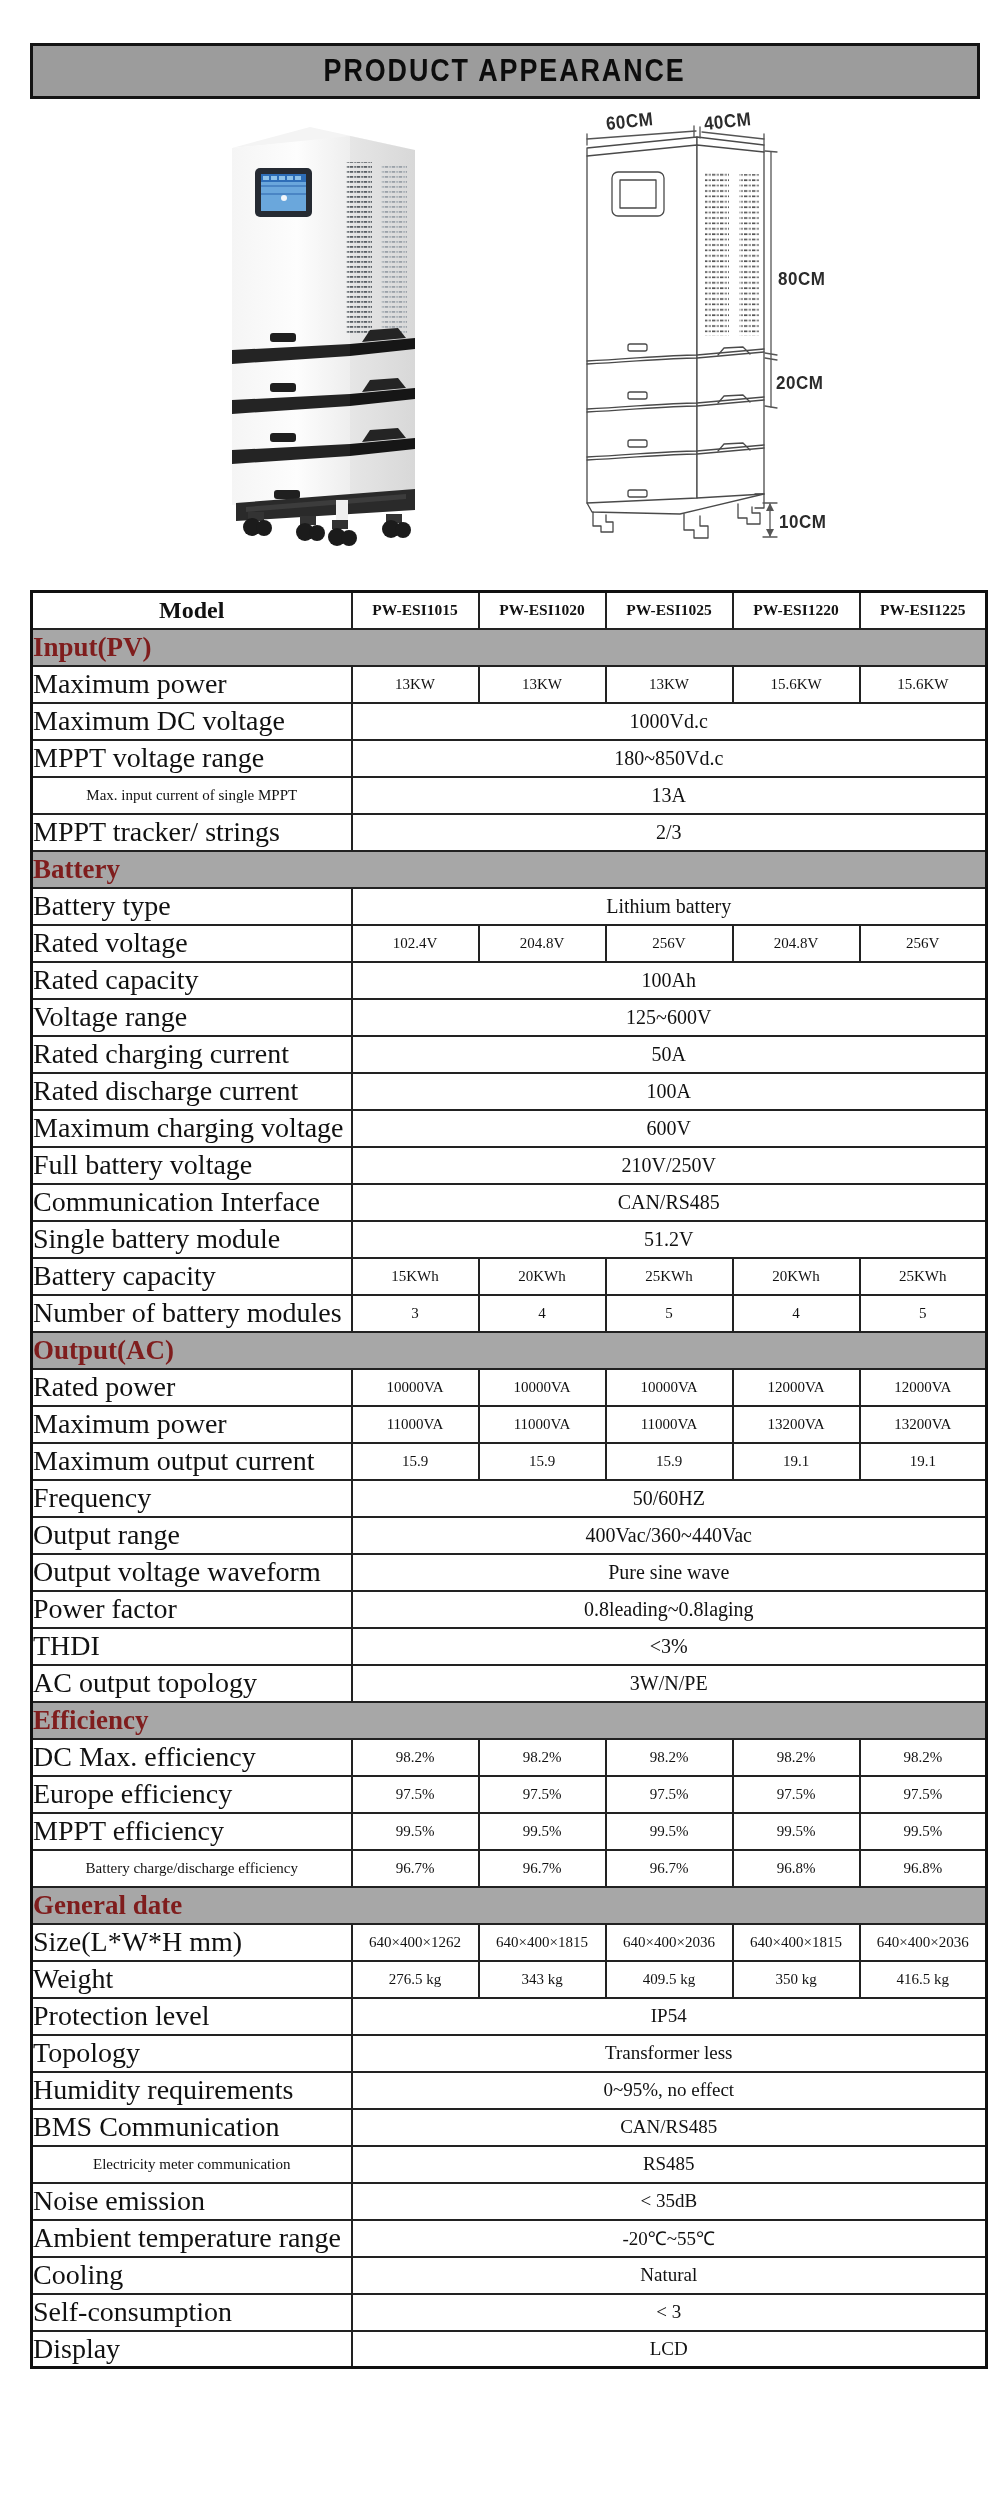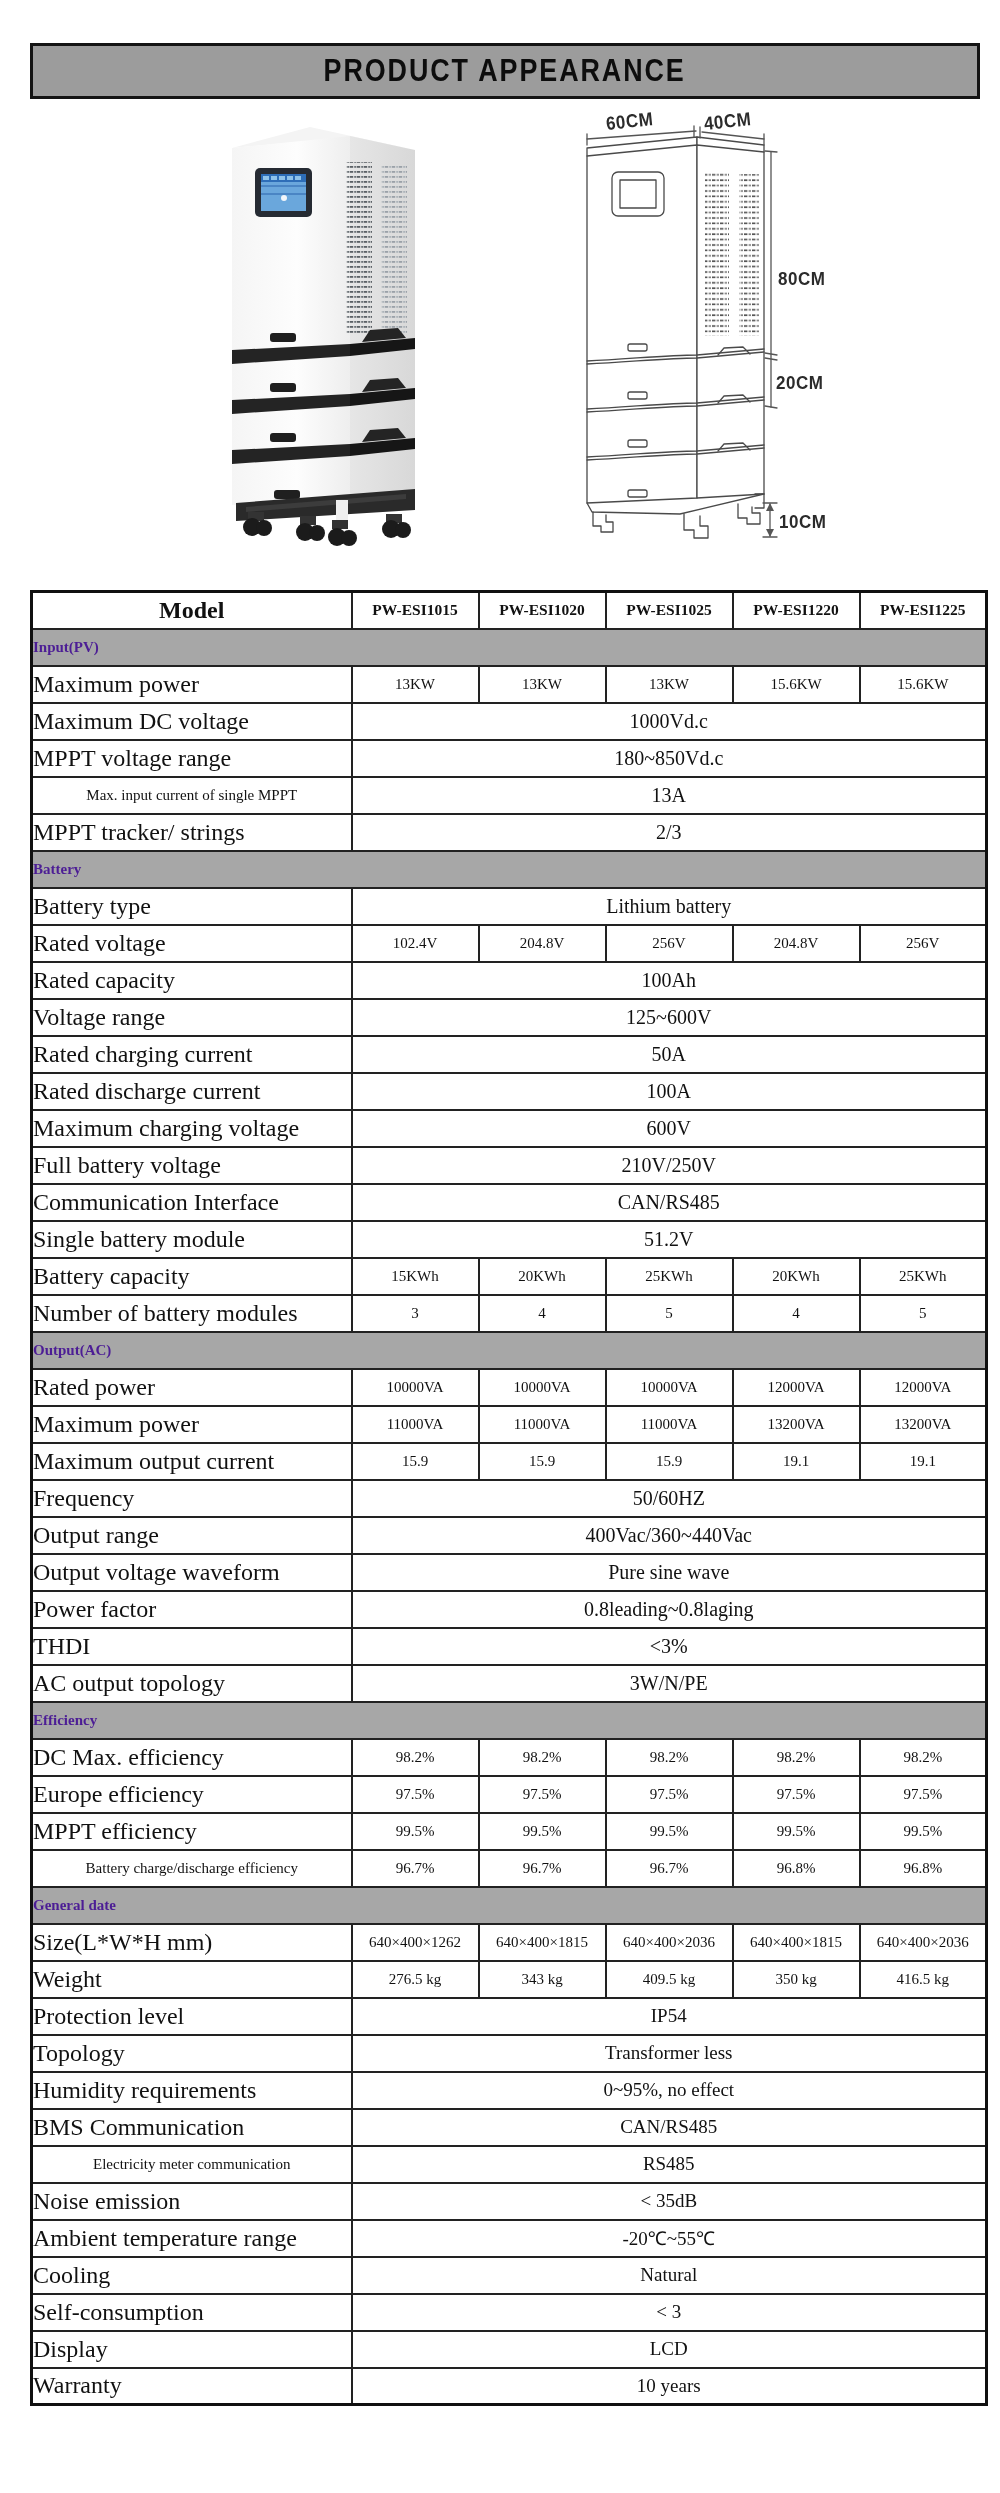--- a/index.html
+++ b/index.html
@@ -30,23 +30,23 @@
   #spec-table col.c0{width:320px;}
   #spec-table col.cv{width:127px;}
   #spec-table td,#spec-table th{border:2px solid #222;box-sizing:border-box;
     overflow:hidden;white-space:nowrap;vertical-align:middle;padding:0;}
   #spec-table tr{height:37px;}
   tr.r-header{height:39px;}
   tr.r-section{height:34px;}
   tr.r-tall{height:52px;}
   th.model-label{font-size:24px;font-weight:bold;text-align:center;}
   th.model-th{font-size:15.5px;font-weight:bold;text-align:center;}
-  td.section-cell{background:#a7a7a7;font-weight:bold;font-size:15px;
-    text-align:left;padding-left:130px;color:#4c1d95;}
-  td.label{font-size:24px;text-align:left;padding-left:54px;}
+  td.section-cell{background:#a7a7a7;font-weight:bold;font-size:27px;
+    text-align:left;padding-left:130px;color:#7f1d1d;}
+  td.label{font-size:28px;text-align:left;padding-left:54px;}
   td.label.small{font-size:15px;text-align:center;padding-left:2px;}
   td.value{font-size:15px;text-align:center;}
   td.span-value{font-size:20px;text-align:center;}
   td.span-value.big{font-size:19px;}
   tr.r-tall td.label{vertical-align:top;padding-top:7px;}
   tr.r-tall td.span-value{vertical-align:bottom;padding-bottom:5px;}
 </style>
 </head>
 <body>
 
@@ -451,20 +451,16 @@
           <td colspan="5" class="span-value big">Natural</td>
         </tr>
         <tr class="r-tall">
           <td class="label">Self-consumption</td>
           <td colspan="5" class="span-value big">&lt; 3</td>
         </tr>
         <tr>
           <td class="label">Display</td>
           <td colspan="5" class="span-value big">LCD</td>
         </tr>
-        <tr>
-          <td class="label">Warranty</td>
-          <td colspan="5" class="span-value big">10 years</td>
-        </tr>
       </tbody>
   </table>
 
 </div>
 
 </body></html>

